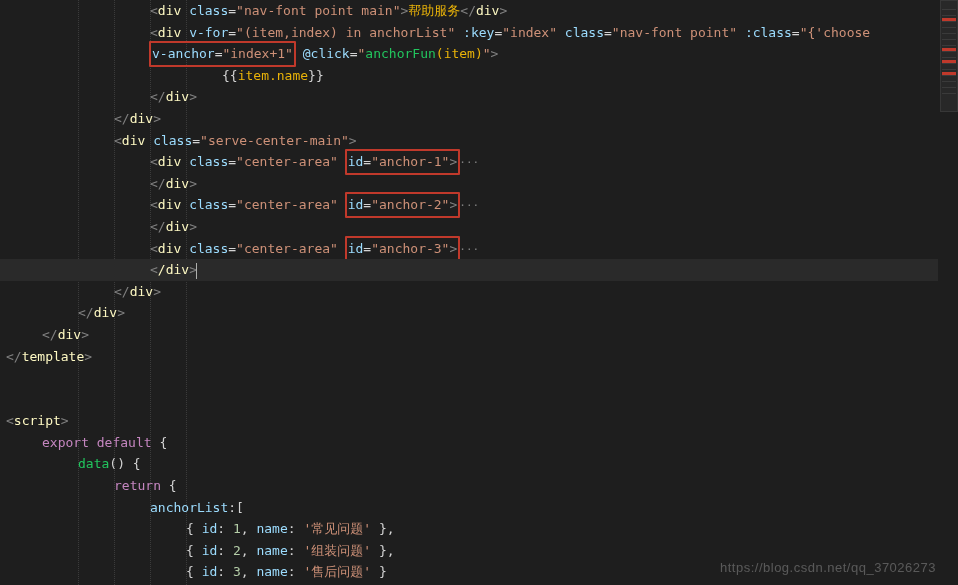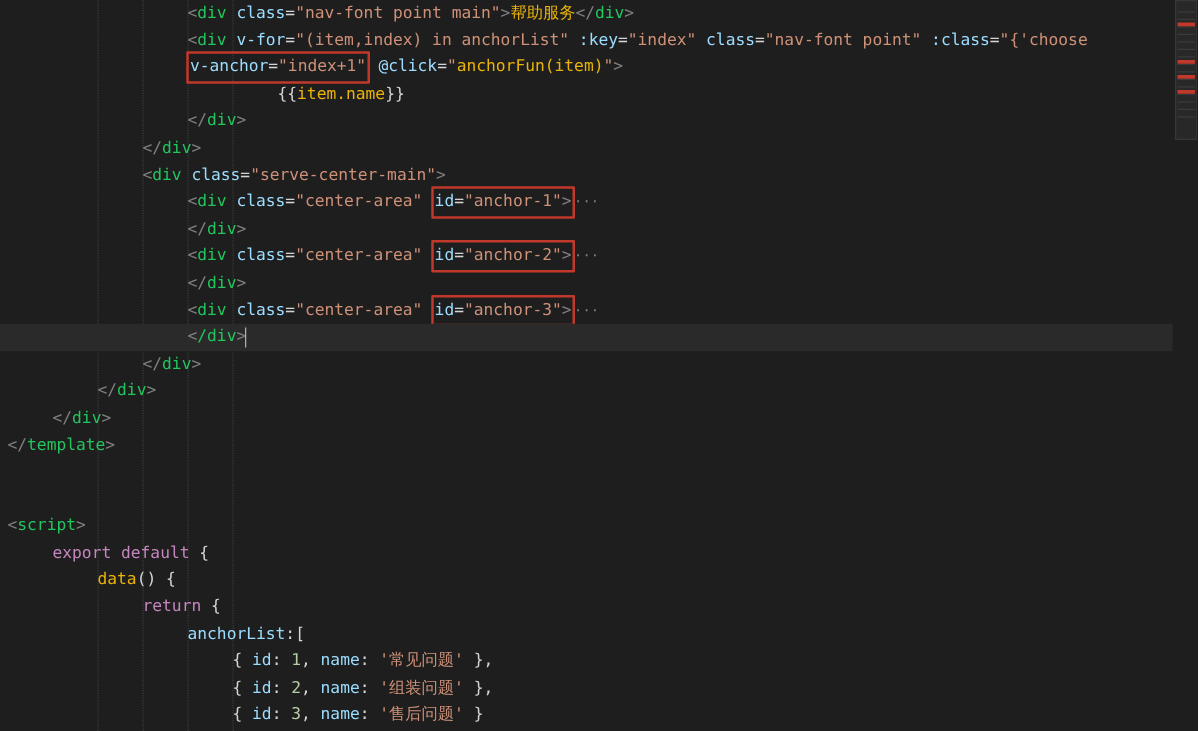--- a/index.html
+++ b/index.html
@@ -9,28 +9,28 @@
   .guide-line{position:absolute;top:0;bottom:0;border-left:1px dotted #3b3b3b;}
   .code{position:absolute;left:0;top:0;right:20px;white-space:pre;}
   .code-line{height:21.6px;}
   .minimap{position:absolute;right:0;top:0;width:18px;height:585px;background:#1e1e1e;}
   .minimap .mm{position:absolute;left:2px;right:2px;background:#3a3a3a;height:1px;}
   .minimap .mm.r{background:#c0392b;}
   .minimap .view{position:absolute;left:0;right:0;height:110px;background:rgba(200,200,200,0.06);border:1px solid rgba(200,200,200,0.1);}
   .watermark{position:absolute;right:22px;bottom:6px;color:rgba(200,200,200,0.35);font-size:13px;font-family:sans-serif;letter-spacing:0.5px;}
   
   .brkt{color:#808080;}
-  .tag{color:#22c55e;}
+  .tag{color:#fef9c3;}
   .attr{color:#9cdcfe;}
   .eq{color:#d4d4d4;}
   .str{color:#ce9178;}
   .txt{color:#eab308;}
   .kw{color:#c586c0;}   
   .ident{color:#9cdcfe;}
-  .fn{color:#eab308;}
+  .fn{color:#22c55e;}
   .num{color:#b5cea8;}
   .punct{color:#d4d4d4;}
   .curly{color:#d4d4d4;}
   .dots{color:#808080;font-size:11px;}
   
   .box{display:inline-block;border:2px solid #c0392b;border-radius:1px;margin:-2px -1px;padding:0 1px;}
   
   .cur{background:#2a2a2a;display:inline-block;min-width:100%;}
   .cursor{display:inline-block;width:1px;height:16px;background:#aeafad;vertical-align:middle;margin-left:-1px;}
 </style>
@@ -61,13 +61,14 @@
       <div class="mm" style="top: 69px;"></div>
       <div class="mm" style="top: 75px;"></div>
       <div class="mm" style="top: 81px;"></div>
       <div class="mm" style="top: 87px;"></div>
       <div class="mm" style="top: 93px;"></div>
       <div class="mm r" style="top: 18px; height: 3px;"></div>
       <div class="mm r" style="top: 48px; height: 3px;"></div>
       <div class="mm r" style="top: 60px; height: 3px;"></div>
       <div class="mm r" style="top: 72px; height: 3px;"></div>
     </div>
+  <div class="watermark">https://blog.csdn.net/qq_37026273</div>
 </div>
 
 </body></html>

